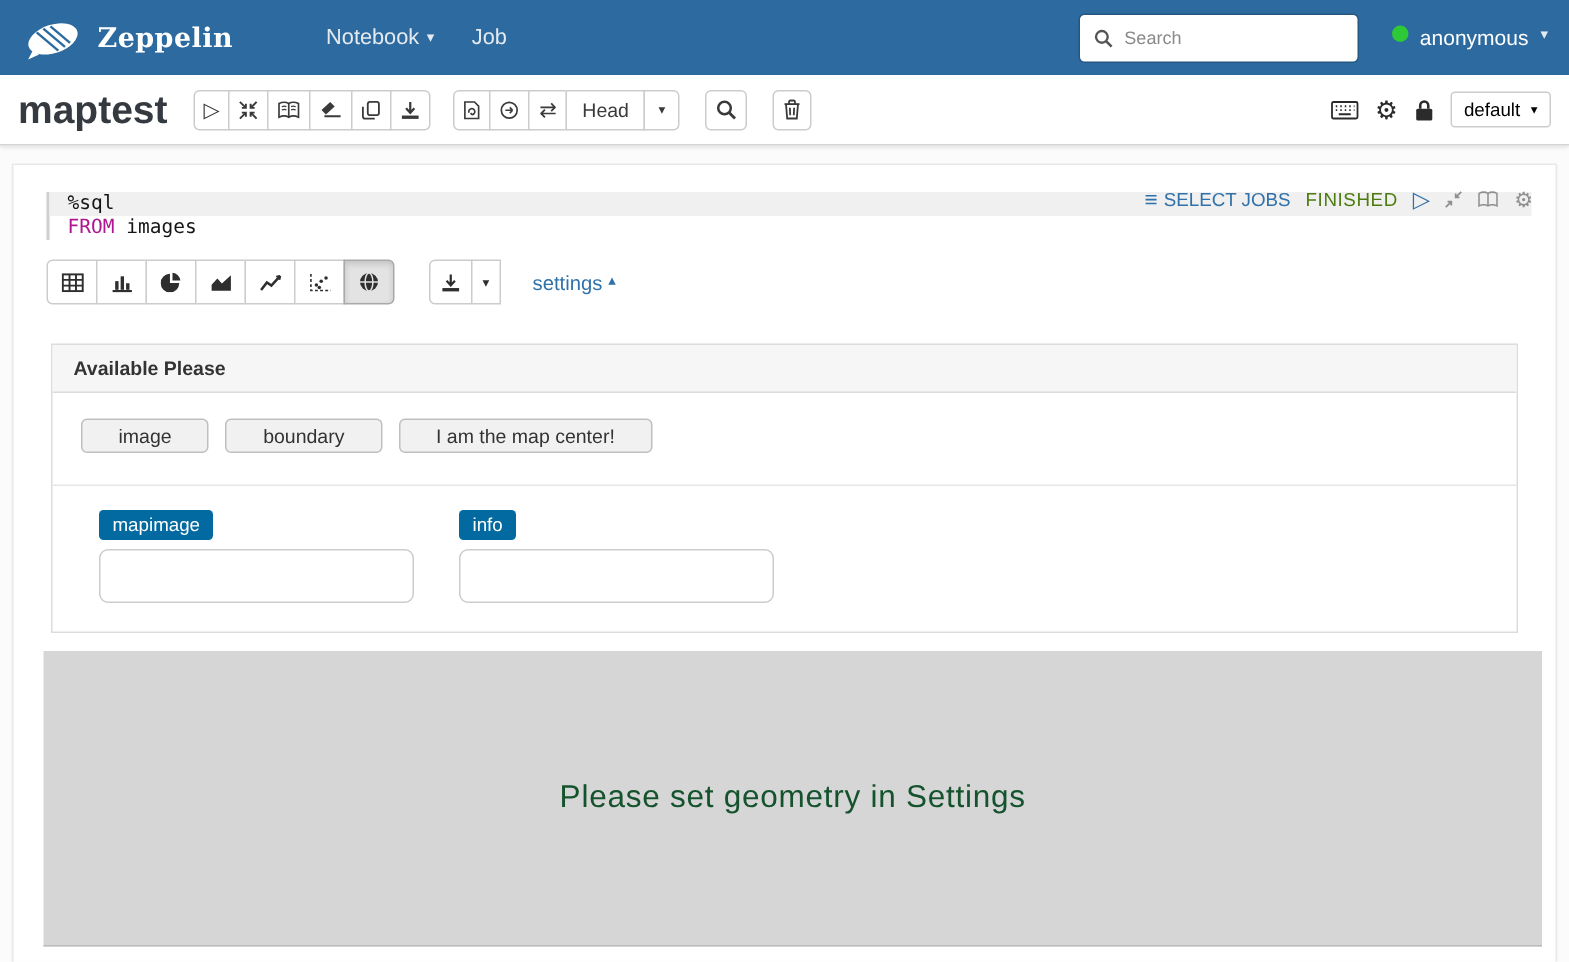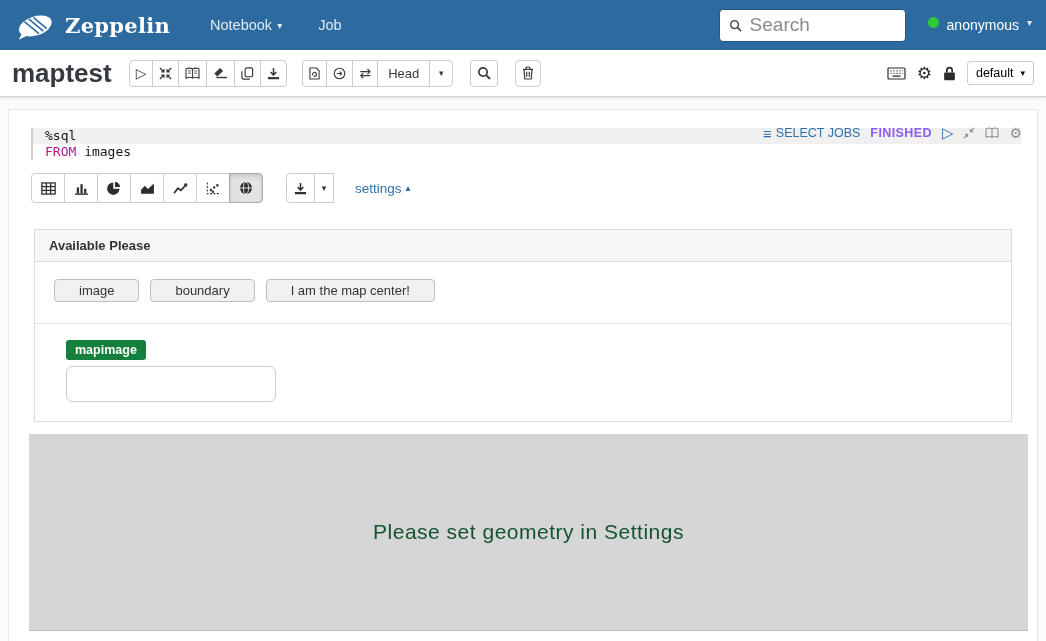--- a/index.html
+++ b/index.html
@@ -12,32 +12,32 @@
   svg { display:block; }
 
   
   .navbar {
     height:50px; background:#2d6a9f; display:flex; align-items:center;
     padding:0 14px;
   }
   .brand { display:flex; align-items:center; gap:9px; cursor:pointer; }
   .brand-text {
     font-family:"DejaVu Serif", serif; font-weight:bold;
-    font-size:21px; color:#fff; letter-spacing:.3px;
-  }
-  .nav-items { display:flex; align-items:center; margin-left:40px; gap:36px; }
+    font-size:18px; color:#fff; letter-spacing:.3px;
+  }
+  .nav-items { display:flex; align-items:center; margin-left:62px; gap:25px; }
   .nav-item { color:#e4eaf1; font-size:14.5px; cursor:pointer; display:flex; align-items:center; gap:5px; }
   .nav-caret { font-size:10px; color:#e4eaf1; }
   .nav-search {
     margin-left:auto; width:187px; height:33px; background:#fff;
     border-radius:4px; display:flex; align-items:center; padding:0 9px; gap:6px;
     border:1px solid #245681;
   }
   .nav-search input {
-    border:none; outline:none; width:100%; font-size:19px;
+    border:none; outline:none; width:100%; font-size:12px;
     font-family:"Liberation Sans", sans-serif; color:#ef4444; background:transparent;
   }
   .nav-search input::placeholder { color:#8a8a8a; }
   .user-menu { margin-left:22px; display:flex; align-items:flex-start; gap:8px; color:#fff; font-size:14px; cursor:pointer; }
   .status-dot { width:11px; height:11px; border-radius:50%; background:#2dc937; }
 
   
   .note-toolbar {
     height:47px; background:#fff; border-bottom:1px solid #d4d4d4;
     box-shadow:0 1px 3px rgba(0,0,0,.12);
@@ -69,21 +69,21 @@
   .paragraph {
     margin:12px 8px 0 8px; background:#fff; border:1px solid #e8e8e8;
     box-shadow:0 1px 2px rgba(0,0,0,.05); position:relative; height:560px;
   }
   .para-status {
     position:absolute; top:14px; right:15px; display:flex; align-items:center;
     gap:10px; font-size:12.5px; z-index:2;
   }
   .spark-link { color:#3071a9; display:flex; align-items:center; gap:4px; cursor:pointer; }
   .spark-list-glyph { font-size:15px; font-weight:bold; }
-  .para-state { color:#8b5cf6; letter-spacing:.4px;font-weight:bold; }
+  .para-state { color:#4d7c0f; letter-spacing:.4px; }
   .pctrl { color:#8f8f8f; cursor:pointer; display:flex; align-items:center; }
   .pctrl.play { color:#3071a9; font-size:15px; }
 
   .code-editor {
     margin:18px 16px 0 22px; font-family:"DejaVu Sans Mono", monospace;
     font-size:13px; line-height:16px; color:#151515;
     border-left:2px solid #cfcfcf;
   }
   .code-line { padding-left:12px; white-space:pre; }
   .code-line.active { background:#f0f0f0; }
@@ -123,22 +123,22 @@
   }
   .chips-row { padding:17px 14px 21px 19px; border-bottom:1px solid #e6e6e6; display:flex; gap:11px; }
   .field-chip {
     background:#f1f1f1; border:1px solid #bfbfbf; border-radius:4px;
     font-size:13px; color:#333; padding:3px 24px; cursor:grab;
     font-family:"Liberation Sans", sans-serif;
   }
   .dropzones { padding:16px 14px 19px 31px; display:flex; gap:30px; }
   .dropzone { width:210px; }
   .dz-label {
-    display:inline-block; background:#15803d; color:#fff; font-size:12.5px;
-    padding:3px 9px; border-radius:3px; margin-bottom:6px;font-weight:bold;
+    display:inline-block; background:#0369a1; color:#fff; font-size:12.5px;
+    padding:3px 9px; border-radius:3px; margin-bottom:6px;
   }
   .dz-input {
     width:210px; height:36px; border:1px solid #ccc; border-radius:6px;
     background:#fff; outline:none; padding:0 8px;
     font-family:"Liberation Sans", sans-serif; font-size:13px;
   }
 
   
   .map-area {
     margin:12px 9px 0 20px; height:197px; background:#d6d6d6;
@@ -419,19 +419,20 @@
 
   <div class="fields-panel">
     <div class="panel-header">Available Please</div>
     <div class="chips-row">
         <button class="field-chip">image</button>
         <button class="field-chip">boundary</button>
         <button class="field-chip">I am the map center!</button>
       </div>
     <div class="dropzones">
         <div class="dropzone"><span class="dz-label">mapimage</span><br><input class="dz-input" style=""></div>
+        <div class="dropzone"><span class="dz-label">info</span><br><input class="dz-input" style=""></div>
       </div>
   </div>
 
   <div class="map-area">
     <span class="map-msg">Please set geometry in Settings</span>
   </div>
 </div>
 
 </body></html>

